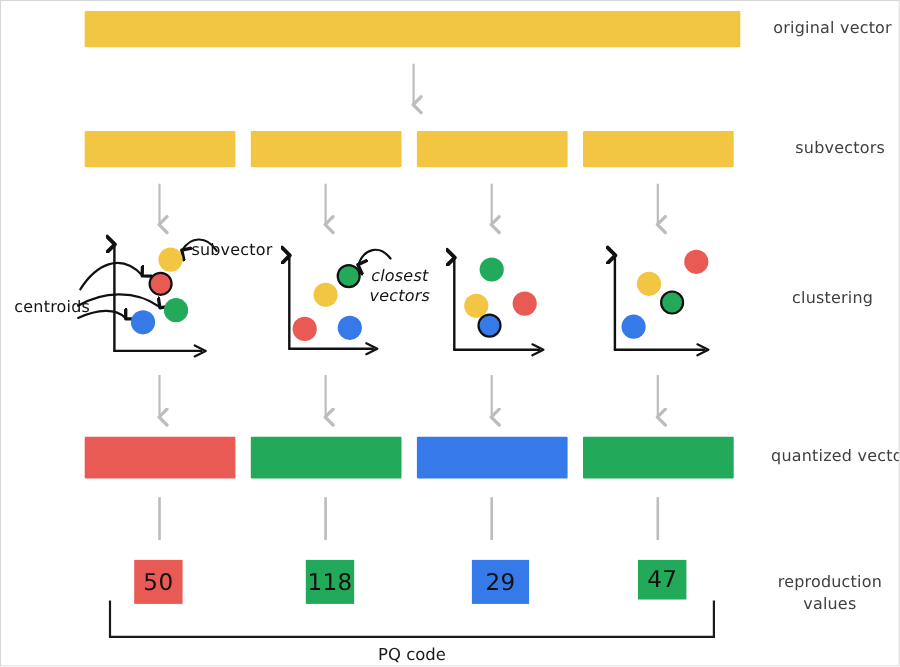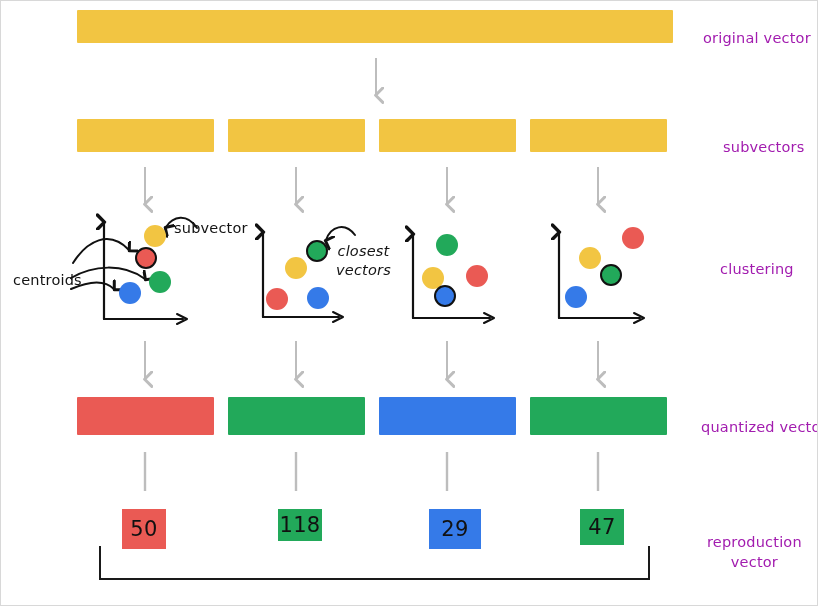--- a/index.html
+++ b/index.html
@@ -28,24 +28,23 @@
     height: 606px;
   }
   .bar {
     position: absolute;
     border-radius: 1px;
   }
   .rowlabel {
     position: absolute;
     font-family: "DejaVu Sans", sans-serif;
     font-size: 14.5px;
-    color: #a21caf;
+    color: #404040;
     white-space: nowrap;
     letter-spacing: 0.2px;
-    margin-top: 12px;
   }
   .rowlabel.two-line {
     line-height: 1.35;
     text-align: center;
     white-space: normal;
   }
   .annot {
     position: absolute;
     font-family: "DejaVu Sans", sans-serif;
     font-size: 14.5px;
@@ -219,32 +218,33 @@
       <div class="dot sel" style="left: 599px; top: 263px; width: 22px; height: 22px; background: rgb(34, 169, 90);"></div>
       <div class="dot" style="left: 564px; top: 285px; width: 22px; height: 22px; background: rgb(53, 122, 232);"></div>
     </div>
 
   <div class="bar" id="qv-0" style="left: 76px; top: 396px; width: 137px; height: 38px; background: rgb(234, 90, 84);"></div>
   <div class="bar" id="qv-1" style="left: 227px; top: 396px; width: 137px; height: 38px; background: rgb(34, 169, 90);"></div>
   <div class="bar" id="qv-2" style="left: 378px; top: 396px; width: 137px; height: 38px; background: rgb(53, 122, 232);"></div>
   <div class="bar" id="qv-3" style="left: 529px; top: 396px; width: 137px; height: 38px; background: rgb(34, 169, 90);"></div>
 
   <div class="codebox" id="rv-0" style="left: 121px; top: 508px; width: 44px; height: 40px; background: rgb(234, 90, 84);">50</div>
-  <div class="codebox" id="rv-1" style="left: 277px; top: 508px; width: 44px; height: 32px; background: rgb(34, 169, 90);">118</div>
+  <div class="codebox" id="rv-1" style="left: 277px; top: 508px; width: 44px; height: 40px; background: rgb(34, 169, 90);">118</div>
   <div class="codebox" id="rv-2" style="left: 428px; top: 508px; width: 52px; height: 40px; background: rgb(53, 122, 232);">29</div>
   <div class="codebox" id="rv-3" style="left: 579px; top: 508px; width: 44px; height: 36px; background: rgb(34, 169, 90);">47</div>
 
+  <div class="pqlabel" id="pq-code-label" style="left: 99px; width: 549px; top: 585px;">PQ code</div>
 
   <div class="rowlabel" id="rl-original" style="left: 702px; top: 17px;">original vector</div>
   <div class="rowlabel" id="rl-subvectors" style="left: 722px; top: 126px;">subvectors</div>
-  <div class="rowlabel" id="rl-clustering" style="left: 719px; top: 248px;">clustering</div>
+  <div class="rowlabel" id="rl-clustering" style="left: 719px; top: 262px;">clustering</div>
   <div class="rowlabel" id="rl-quantized" style="left: 700px; top: 406px;">quantized vectors</div>
   <div class="rowlabel two-line" id="rl-reproduction" style="left: 706px; top: 520px;">
     <span>reproduction</span><br>
-    <span>vector</span>
+    <span>values</span>
   </div>
 
   <div class="annot" id="an-centroids" style="left: 12px; top: 271px;">centroids</div>
   <div class="annot" id="an-subvector" style="left: 173px; top: 219px;">subvector</div>
   <div class="annot stack" id="an-closest" style="left: 335px; top: 241px;">
     <span>closest</span><br>
     <span>vectors</span>
   </div>
 
 </div>

